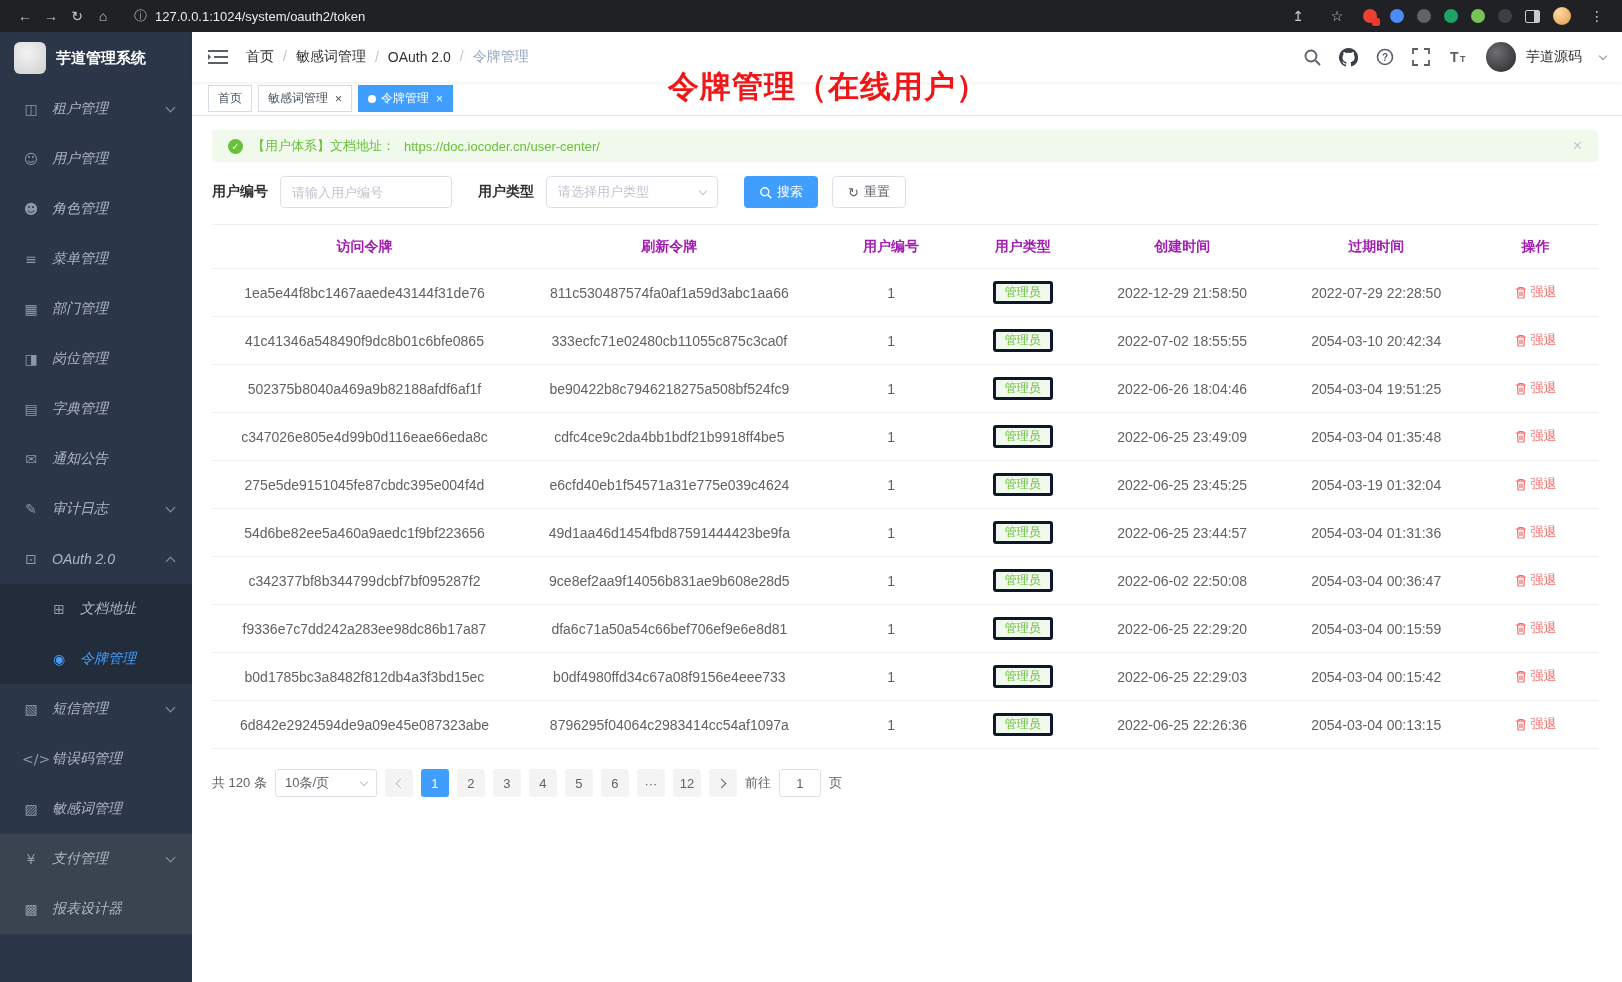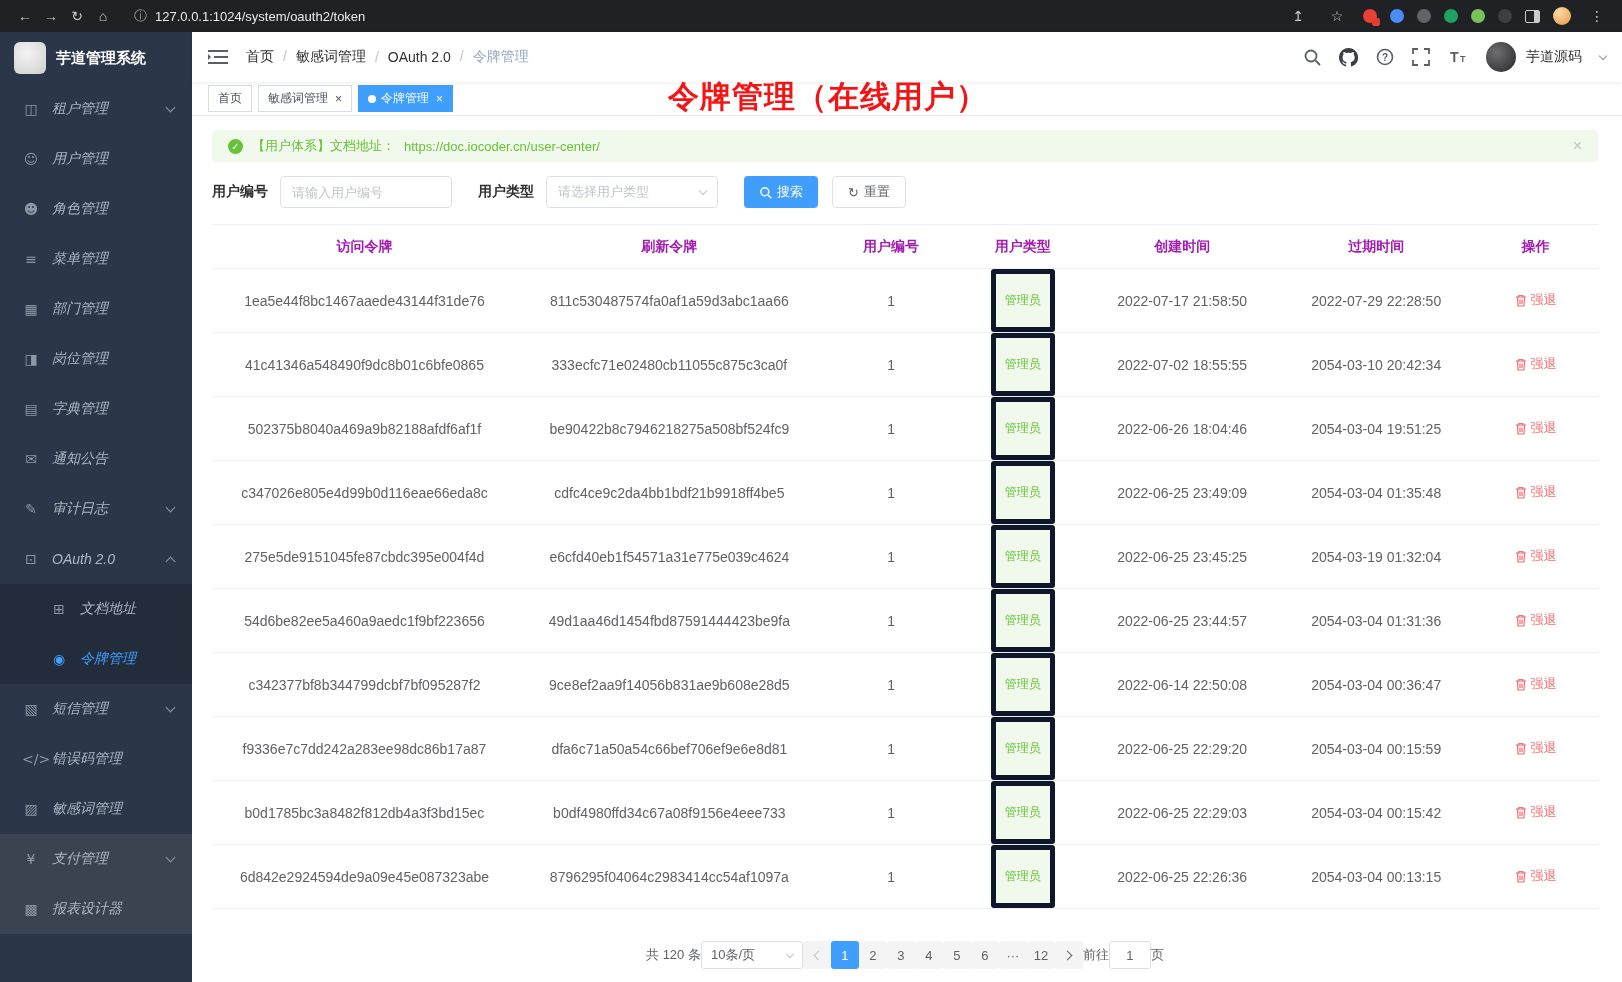--- a/index.html
+++ b/index.html
@@ -87,42 +87,42 @@
   .scaret { width:6px; height:6px; border-right:1.3px solid #c0c4cc; border-bottom:1.3px solid #c0c4cc; transform:rotate(45deg); margin-top:-3px; }
   .btn-primary { height:32px; padding:0 15px; background:var(--accent,#409eff); color:#fff; border:none;
     border-radius:4px; font-size:13px; display:inline-flex; align-items:center; gap:5px; cursor:pointer; margin-right:14px; }
   .btn-plain { height:32px; padding:0 15px; background:#fff; color:#606266; border:1px solid #dcdfe6;
     border-radius:4px; font-size:13px; display:inline-flex; align-items:center; gap:5px; cursor:pointer; }
 
   
   table.tbl { width:100%; border-collapse:collapse; font-size:14px; color:#606266; border-top:1px solid #ebeef5; }
   .tbl th { height:44px; font-weight:700; color:#a21caf; border-bottom:1px solid #ebeef5; text-align:center; white-space:nowrap; }
   .tbl td { height:48px; border-bottom:1px solid #ebeef5; text-align:center; white-space:nowrap; }
-  .tag { display:inline-block; padding:18px 9px; font-size:12px; color:var(--success,#67c23a);
-    background:#f0f9eb; border:5px solid #0f172a; border-radius:3px; line-height:17px; }
+  .tag { display:inline-block; padding:0 9px; font-size:12px; color:var(--success,#67c23a);
+    background:#f0f9eb; border:3px solid #0f172a; border-radius:3px; line-height:17px; }
   .danger-link { color:var(--danger,#f56c6c); font-size:13px; display:inline-flex; align-items:center; gap:4px; cursor:pointer; }
 
   
-  .pagination { display:flex; justify-content:center; align-items:center; margin-top:32px;
+  .pagination { display:flex; justify-content:flex-start; align-items:center; gap:8px; margin-top:20px;
     font-size:13px; color:#606266; }
   .sizer { width:102px; height:28px; border:1px solid #dcdfe6; border-radius:3px; display:flex;
     align-items:center; justify-content:space-between; padding:0 9px; background:#fff; cursor:pointer; color:#606266; }
   .pg { min-width:28px; height:28px; border:none; background:#f4f4f5; border-radius:3px; font-size:13px;
     color:#606266; display:inline-flex; align-items:center; justify-content:center; padding:0 6px;
     cursor:pointer; font-family:inherit; }
   .pg.active { background:var(--accent,#409eff); color:#fff; }
   .arrow { width:7px; height:7px; border-right:1.6px solid #606266; border-bottom:1.6px solid #606266; }
   .arrow.left { transform:rotate(135deg); margin-left:3px; }
   .arrow.right { transform:rotate(-45deg); margin-right:3px; }
   .pg.disabled .arrow { border-color:#c0c4cc; }
   .jump-input { width:42px; height:28px; border:1px solid #dcdfe6; border-radius:3px; text-align:center;
     font-size:13px; color:#606266; outline:none; }
 
   
-  .annotation { position:absolute; left:668px; top:76px; font-size:31px; font-weight:700;
+  .annotation { position:absolute; left:668px; top:66px; font-size:31px; font-weight:700;
     color:var(--annotation,#f21515); z-index:50; pointer-events:none; letter-spacing:1px; white-space:nowrap; }
 
   svg { display:block; }
 </style>
 </head>
 <body>
 
 <div class="browser">
   <span class="bicon">←</span>
   <span class="bicon">→</span>
@@ -410,21 +410,21 @@
 
           </tr>
         </thead>
         <tbody>
 
             <tr>
               <td>1ea5e44f8bc1467aaede43144f31de76</td>
               <td>811c530487574fa0af1a59d3abc1aa66</td>
               <td>1</td>
               <td><span class="tag">管理员</span></td>
-              <td>2022-07-17 21:58:50</td>
+              <td>2022-12-29 21:58:50</td>
               <td>2022-07-29 22:28:50</td>
               <td>
                 <span class="danger-link">
                   <svg width="12" height="13" viewBox="0 0 12 13" fill="none" stroke="currentColor" stroke-width="1.2">
                     <path d="M1 3 H11"></path>
                     <path d="M4 3 V1.5 H8 V3"></path>
                     <path d="M2.5 3 L3 12 H9 L9.5 3"></path>
                     <line x1="5" y1="5.5" x2="5" y2="10"></line>
                     <line x1="7" y1="5.5" x2="7" y2="10"></line>
                   </svg>
@@ -536,21 +536,21 @@
                   <span>强退</span>
                 </span>
               </td>
             </tr>
 
             <tr>
               <td>c342377bf8b344799dcbf7bf095287f2</td>
               <td>9ce8ef2aa9f14056b831ae9b608e28d5</td>
               <td>1</td>
               <td><span class="tag">管理员</span></td>
-              <td>2022-06-14 22:50:08</td>
+              <td>2022-06-02 22:50:08</td>
               <td>2054-03-04 00:36:47</td>
               <td>
                 <span class="danger-link">
                   <svg width="12" height="13" viewBox="0 0 12 13" fill="none" stroke="currentColor" stroke-width="1.2">
                     <path d="M1 3 H11"></path>
                     <path d="M4 3 V1.5 H8 V3"></path>
                     <path d="M2.5 3 L3 12 H9 L9.5 3"></path>
                     <line x1="5" y1="5.5" x2="5" y2="10"></line>
                     <line x1="7" y1="5.5" x2="7" y2="10"></line>
                   </svg>

